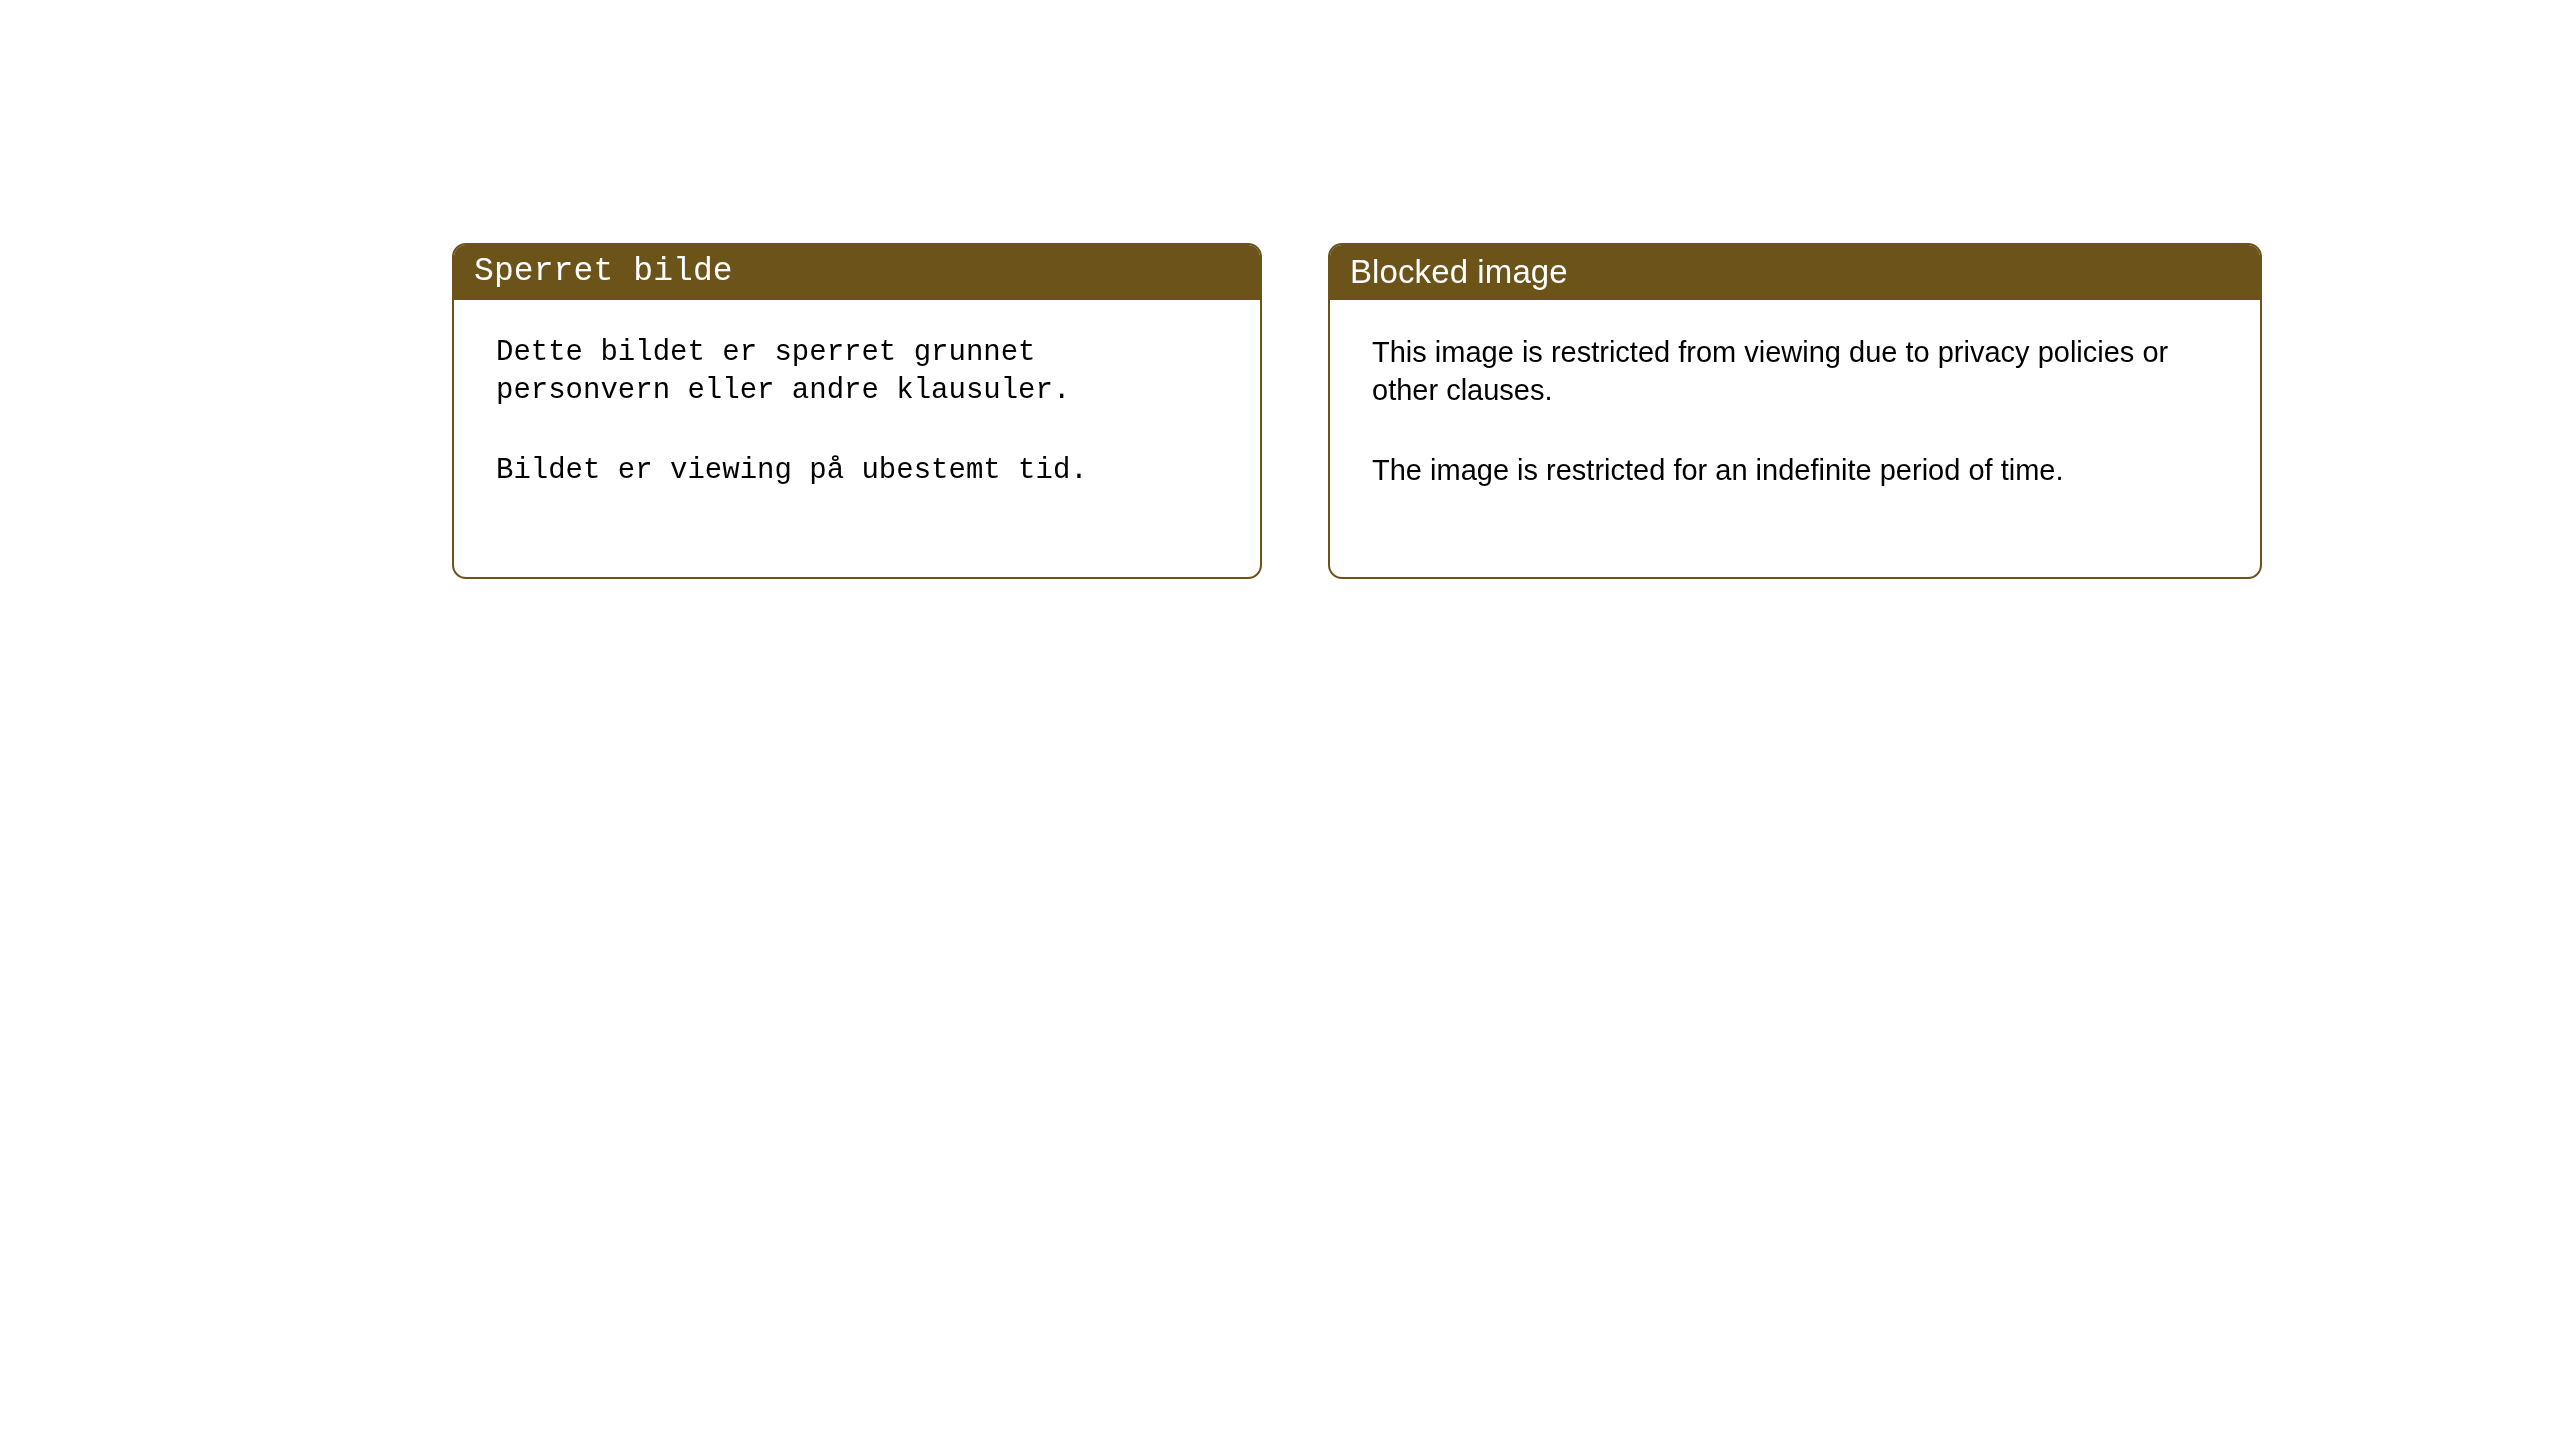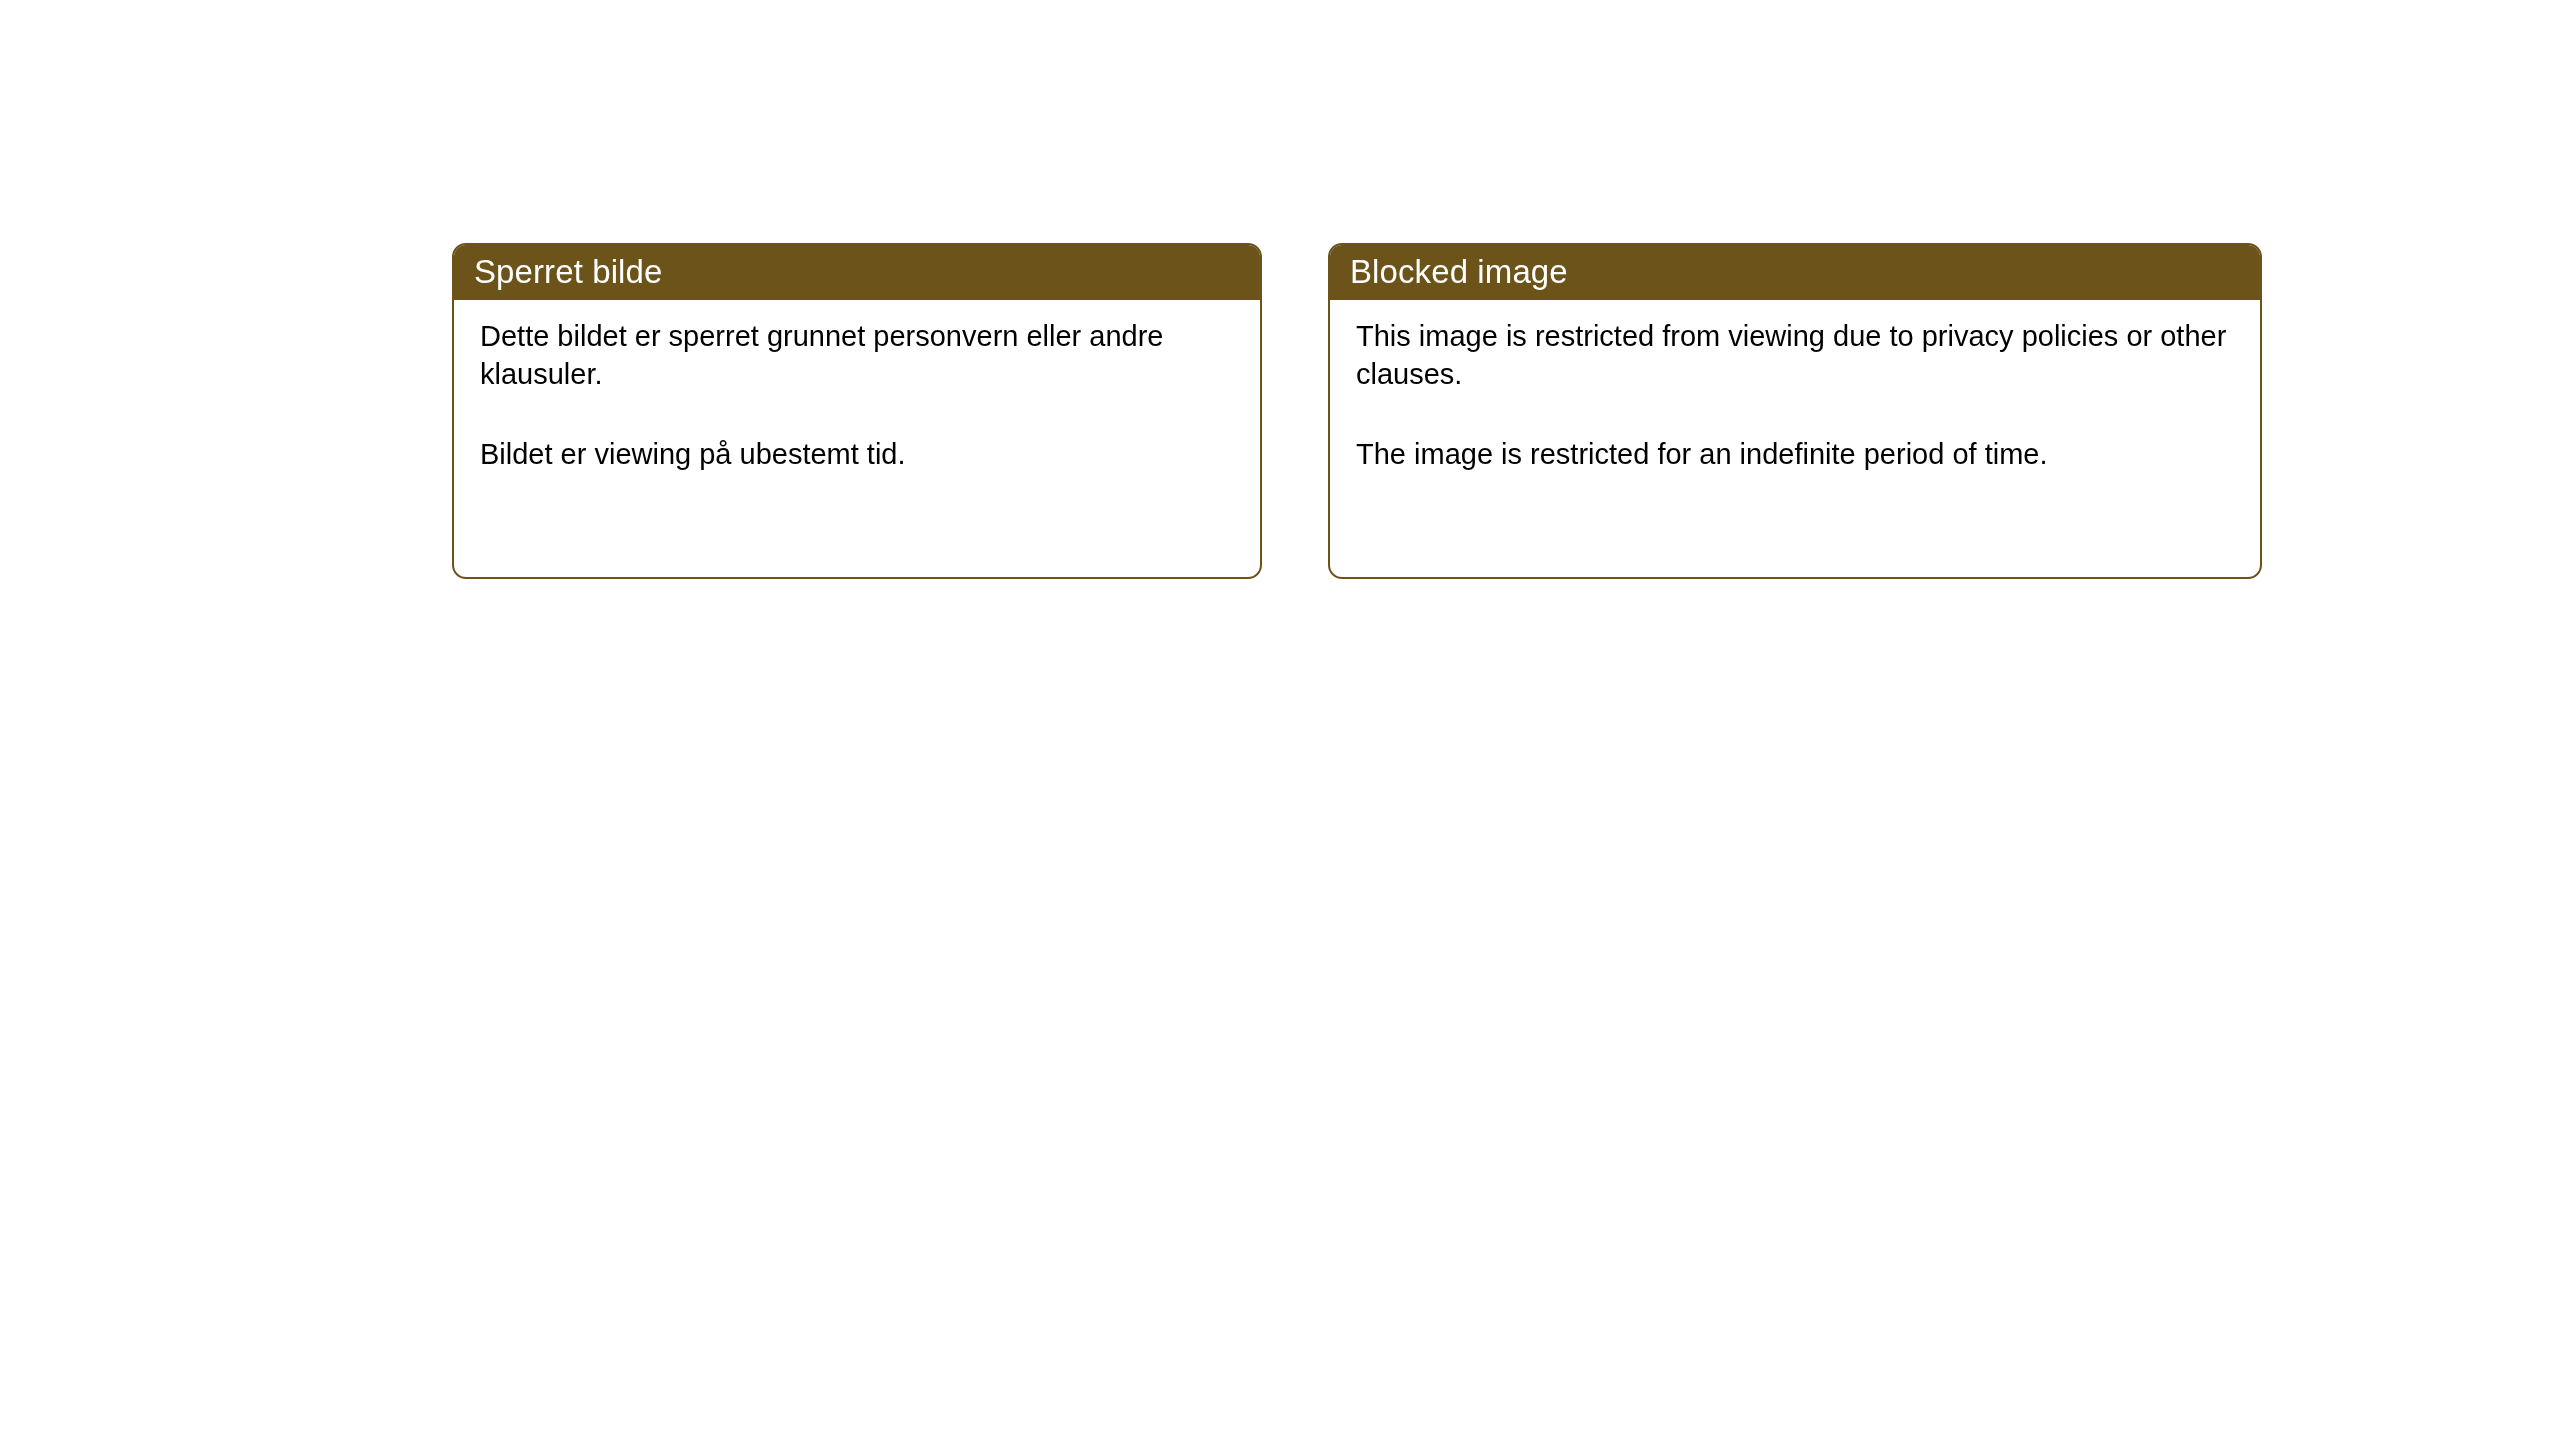--- a/index.html
+++ b/index.html
@@ -32,20 +32,21 @@
     background: #ffffff;
     border: 2px solid #6b5319;
     border-radius: 14px;
     overflow: hidden;
   }
 
   .panel--no {
     left: 452px;
     width: 810px;
     height: 336px;
+    font-family: Liberation Mono, monospace;
   }
 
   .panel--en {
     left: 1328px;
     width: 934px;
     height: 336px;
   }
 
   .panel-header {
     box-sizing: border-box;
@@ -71,21 +72,21 @@
   .panel-body {
     box-sizing: border-box;
     padding: 18px 26px 20px 26px;
   }
 
   .panel-paragraph {
     color: #000000;
     font-size: 29px;
     font-weight: 400;
     line-height: 1.30;
-    margin: 0;
+    margin: 16px;
   }
 
   .panel-paragraph + .panel-paragraph {
     margin-top: 43px;
   }
 </style>
 </head>
 <body>
 
 <div class="stage">

